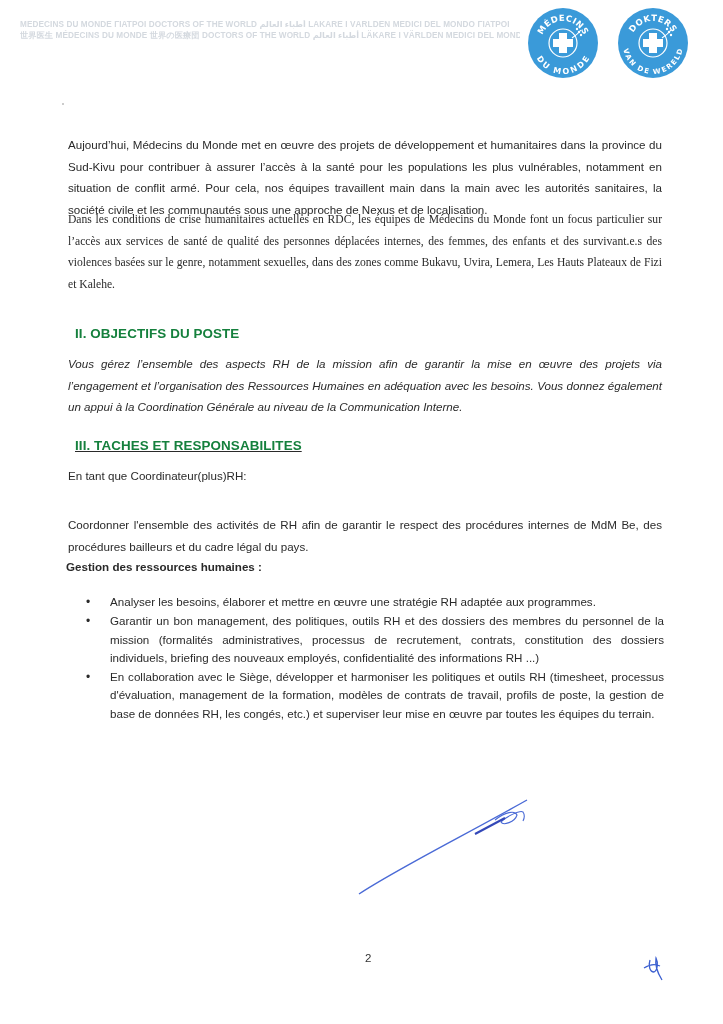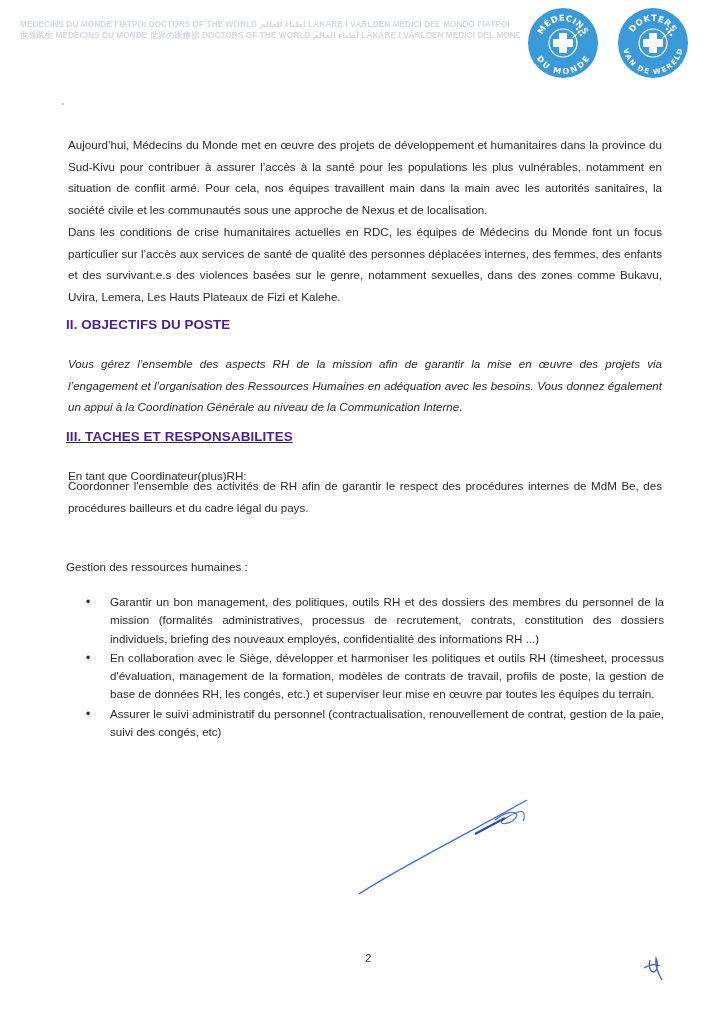--- a/index.html
+++ b/index.html
@@ -6,22 +6,22 @@
   body { width: 723px; height: 1024px; position: relative; overflow: hidden;
          font-family: "Liberation Sans", "DejaVu Sans", sans-serif; color: #222; }
   .watermark { position: absolute; left: 20px; top: 20px; width: 500px; font-size: 8.2px;
                line-height: 10.6px; color: #d4d9df; font-weight: bold; letter-spacing: 0.1px;
                white-space: nowrap; overflow: hidden; }
   .logo { position: absolute; top: 8px; width: 70px; height: 70px; border-radius: 50%;
           background: #3a9ad9; }
   .logo svg { width: 70px; height: 70px; display: block; }
   .page { position: absolute; left: 66px; width: 598px; font-size: 11.6px; line-height: 21.6px; color: #2a2a2a; }
   .p { text-align: justify; margin: 2px; }
-  .h { color: #4c1d95; font-weight: bold; font-size: 13.4px; margin: 0; letter-spacing: 0.1px; }
-  .subh { font-weight: normal; margin: 0; }
+  .h { color: #15803d; font-weight: bold; font-size: 13.4px; margin: 9px; letter-spacing: 0.1px; }
+  .subh { font-weight: bold; margin: 0; }
   ul.bul { margin: 0; padding: 0; list-style: none; }
   ul.bul li { position: relative; padding-left: 20px; text-align: justify; line-height: 18.3px; margin-bottom: 1px; }
   ul.bul li::before { content: "\2022"; position: absolute; left: -4px; top: 0; font-size: 12px; }
   .pagenum { position: absolute; left: 365px; top: 952px; font-size: 11.5px; color: #333; }
   .sig { position: absolute; pointer-events: none; }
   .dot { position: absolute; width: 2px; height: 2px; background: #bbb; border-radius: 50%; }
 </style>
 </head>
 <body>
 
@@ -70,53 +70,53 @@
     </text>
   </svg>
 </div>
 
 <span class="dot" style="left:62px; top:103px;"></span>
 
 <div class="page" style="top:132px;">
   <p class="p">Aujourd’hui, Médecins du Monde met en œuvre des projets de développement et humanitaires dans la province du Sud-Kivu pour contribuer à assurer l’accès à la santé pour les populations les plus vulnérables, notamment en situation de conflit armé. Pour cela, nos équipes travaillent main dans la main avec les autorités sanitaires, la société civile et les communautés sous une approche de Nexus et de localisation.</p>
 </div>
 
-<div class="page" style="top:219px;">
+<div class="page" style="top:207px;font-family:Liberation Serif, serif;">
   <p class="p">Dans les conditions de crise humanitaires actuelles en RDC, les équipes de Médecins du Monde font un focus particulier sur l’accès aux services de santé de qualité des personnes déplacées internes, des femmes, des enfants et des survivant.e.s des violences basées sur le genre, notamment sexuelles, dans des zones comme Bukavu, Uvira, Lemera, Les Hauts Plateaux de Fizi et Kalehe.</p>
 </div>
 
 <div class="page" style="top:314px;">
   <h2 class="h">II. OBJECTIFS DU POSTE</h2>
 </div>
 
 <div class="page" style="top:351px;font-style:italic;">
   <p class="p">Vous gérez l’ensemble des aspects RH de la mission afin de garantir la mise en œuvre des projets via l’engagement et l’organisation des Ressources Humaines en adéquation avec les besoins. Vous donnez également un appui à la Coordination Générale au niveau de la Communication Interne.</p>
 </div>
 
 <div class="page" style="top:426px;text-decoration:underline;">
   <h2 class="h">III. TACHES ET RESPONSABILITES</h2>
 </div>
 
 <div class="page" style="top:463px;">
   <p class="p">En tant que Coordinateur(plus)RH:</p>
 </div>
 
-<div class="page" style="top:473px;">
+<div class="page" style="top:512px;">
   <p class="p">Coordonner l'ensemble des activités de RH afin de garantir le respect des procédures internes de MdM Be, des procédures bailleurs et du cadre légal du pays.</p>
 </div>
 
 <div class="page" style="top:556px;">
   <p class="subh">Gestion des ressources humaines :</p>
 </div>
 
 <div class="page" style="top:593px; left:90px; width:574px;">
   <ul class="bul">
+    <li>Analyser les besoins, élaborer et mettre en œuvre une stratégie RH adaptée aux programmes.</li>
     <li>Garantir un bon management, des politiques, outils RH et des dossiers des membres du personnel de la mission (formalités administratives, processus de recrutement, contrats, constitution des dossiers individuels, briefing des nouveaux employés, confidentialité des informations RH ...)</li>
     <li>En collaboration avec le Siège, développer et harmoniser les politiques et outils RH (timesheet, processus d'évaluation, management de la formation, modèles de contrats de travail, profils de poste, la gestion de base de données RH, les congés, etc.) et superviser leur mise en œuvre par toutes les équipes du terrain.</li>
-    <li>Assurer le suivi administratif du personnel (contractualisation, renouvellement de contrat, gestion de la paie, suivi des congés, etc)</li>
   </ul>
 </div>
 
 <svg class="sig" style="left:355px; top:790px;" width="200" height="110" viewBox="0 0 200 110">
   <path d="M4,104 C40,80 110,45 172,10" stroke="#4a6ad6" stroke-width="1.4" fill="none"></path>
   <path d="M140,30 C150,22 160,20 162,25 C160,32 148,36 146,32 C150,27 165,20 168,22 C170,25 169,29 168,31" stroke="#4a6ad6" stroke-width="1.1" fill="none"></path>
   <path d="M120,44 L150,28" stroke="#3348b8" stroke-width="2" fill="none"></path>
 </svg>
 
 <div class="pagenum">2</div>

